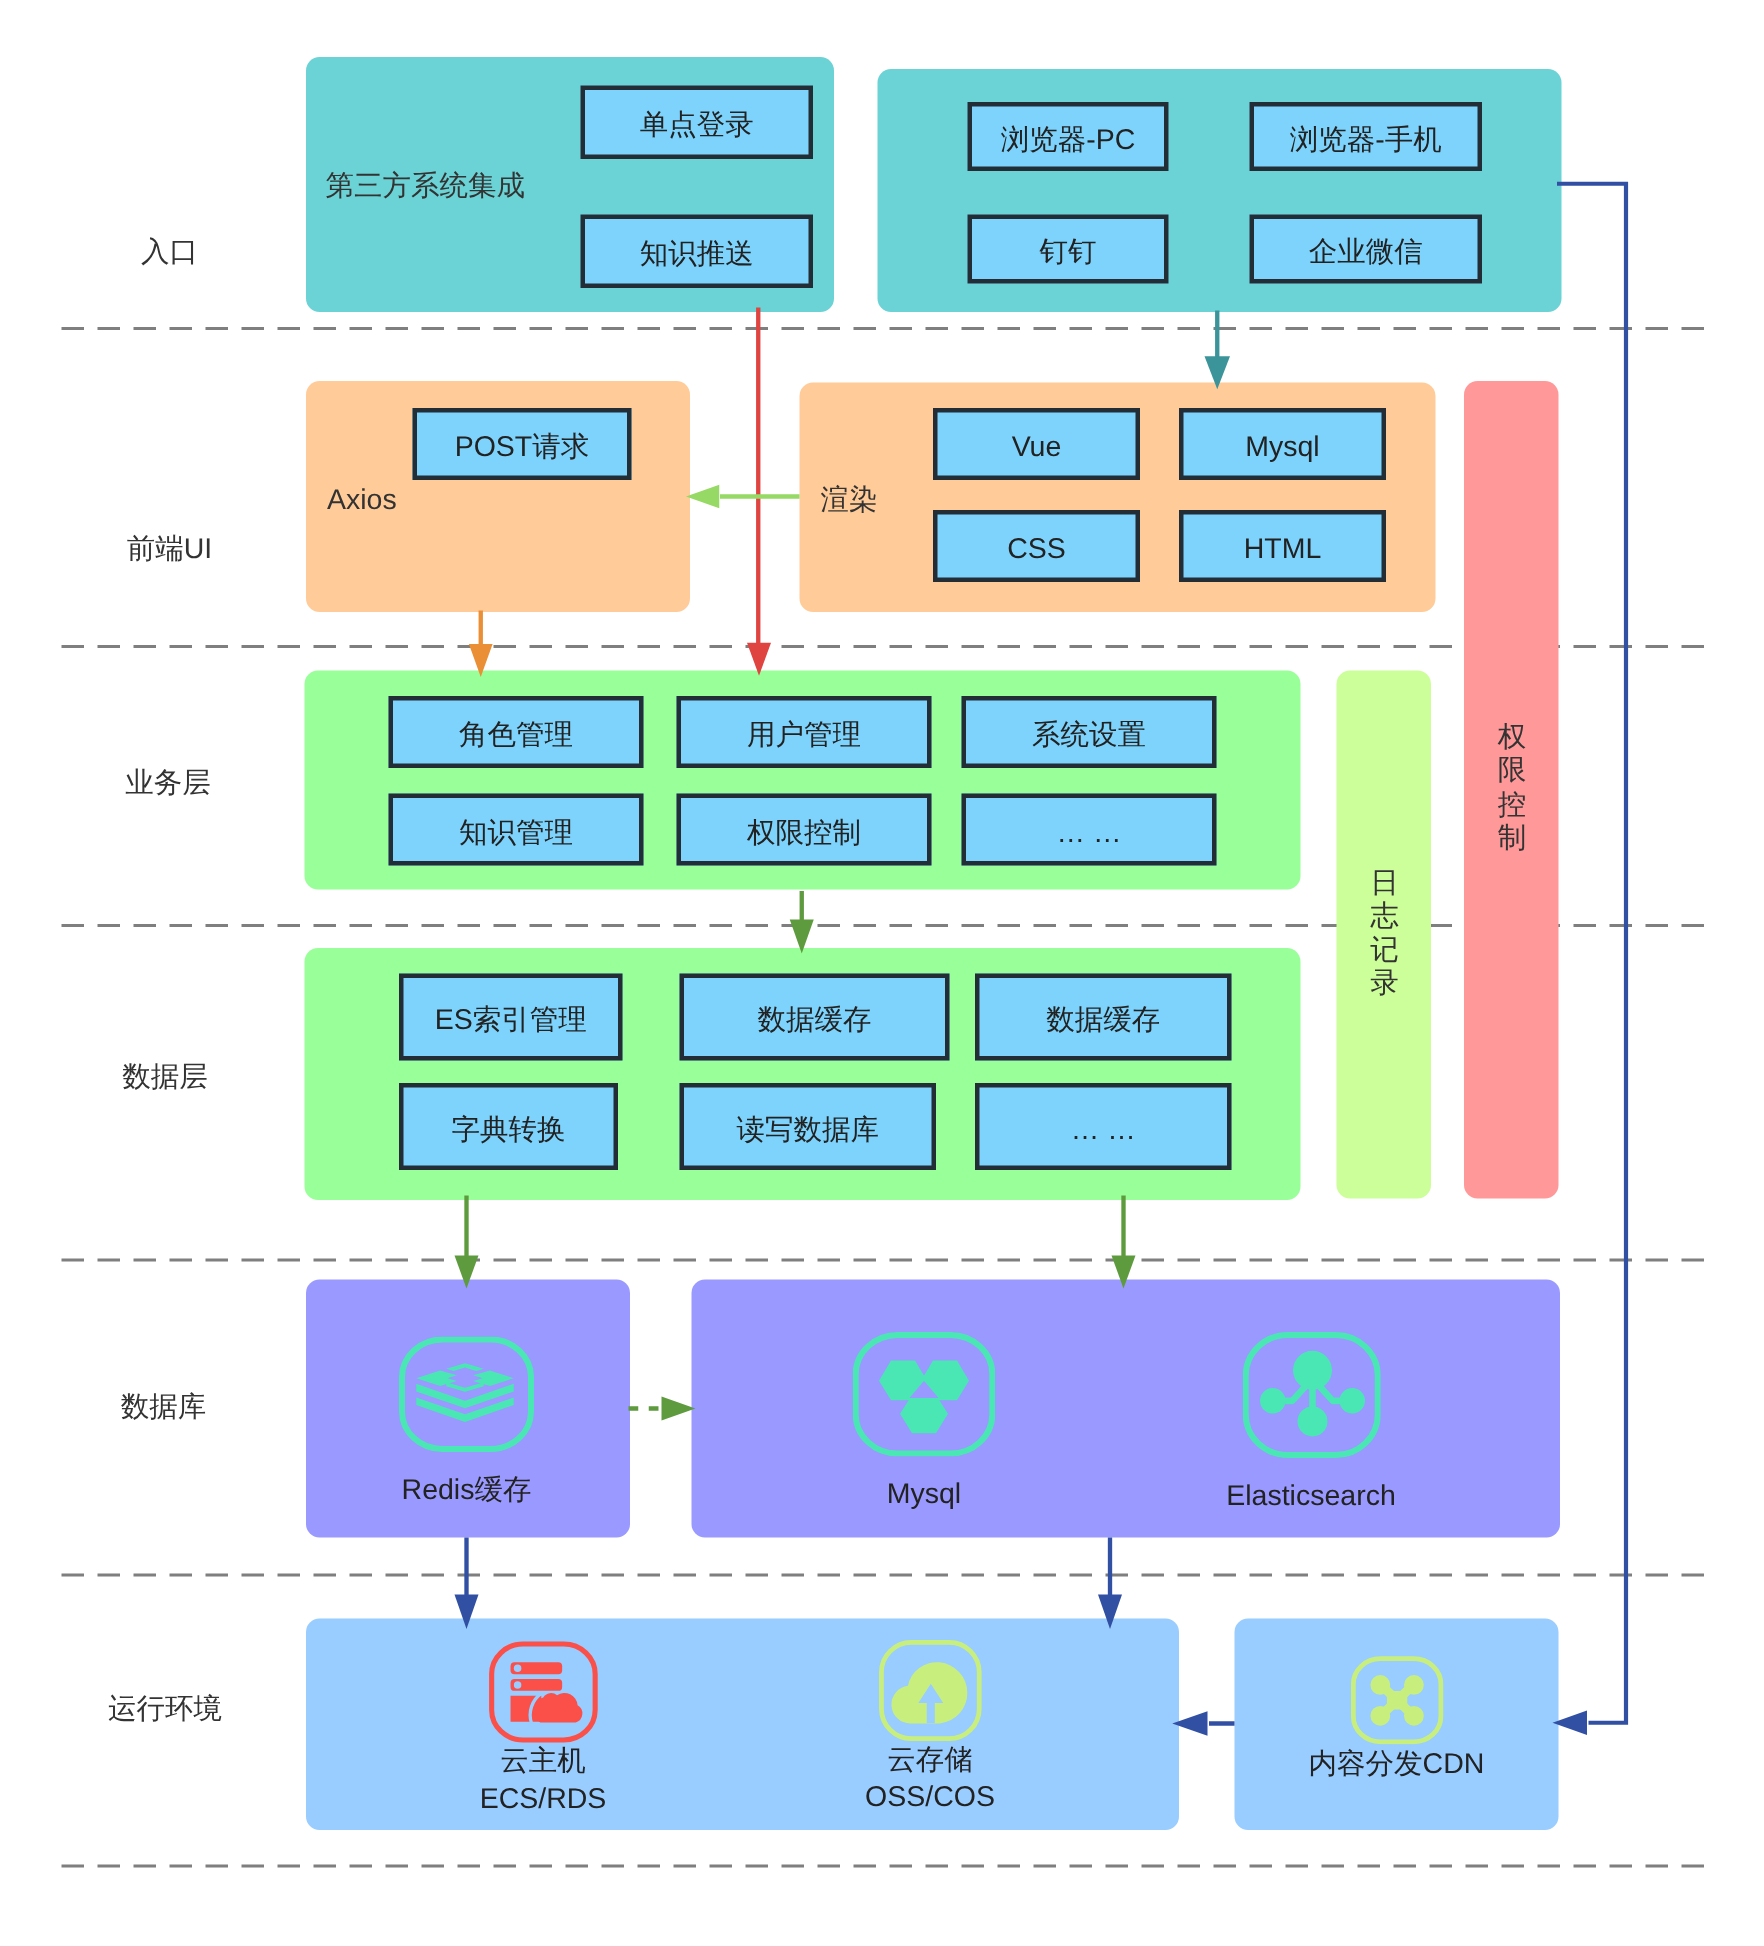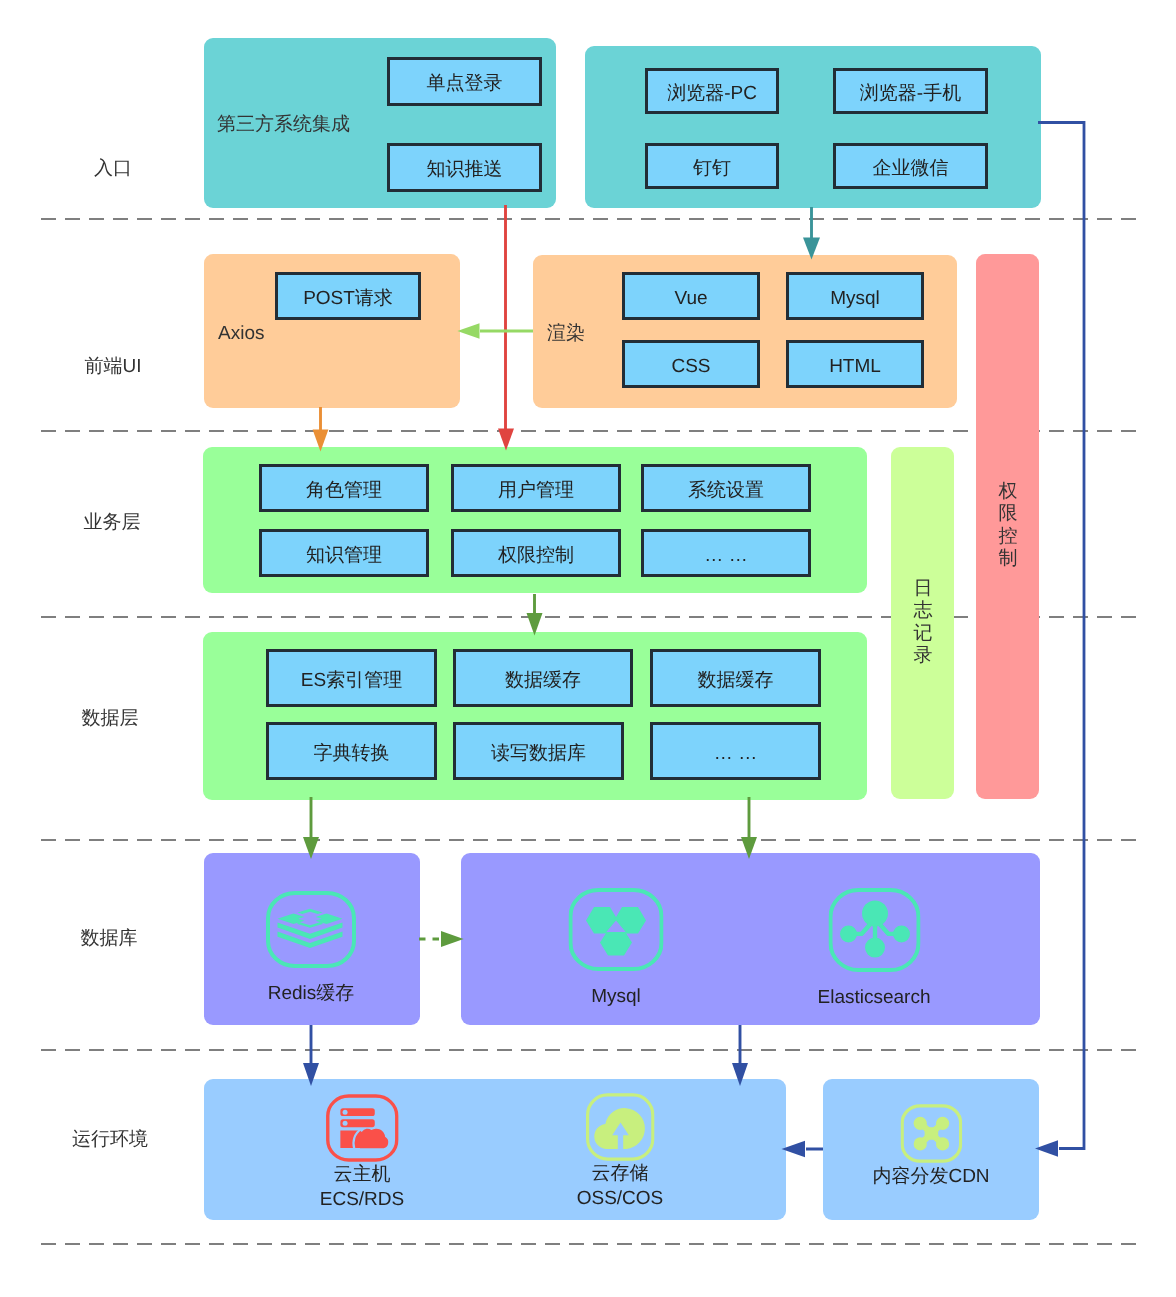--- a/index.html
+++ b/index.html
@@ -70,24 +70,24 @@
 
   <div class="zone" style="left:203px;top:447px;width:664px;height:146px;background:#99ff99"></div>
   <div class="card" style="left:259px;top:464px;width:170px;height:48px">角色管理</div>
   <div class="card" style="left:451px;top:464px;width:170px;height:48px">用户管理</div>
   <div class="card" style="left:641px;top:464px;width:170px;height:48px">系统设置</div>
   <div class="card" style="left:259px;top:529px;width:170px;height:48px">知识管理</div>
   <div class="card" style="left:451px;top:529px;width:170px;height:48px">权限控制</div>
   <div class="card" style="left:641px;top:529px;width:170px;height:48px">… …</div>
 
   <div class="zone" style="left:203px;top:632px;width:664px;height:168px;background:#99ff99"></div>
-  <div class="card" style="left:266px;top:649px;width:171px;height:58px">ES索引管理</div>
+  <div class="card" style="left:266px;top:649px;width:149px;height:58px">ES索引管理</div>
   <div class="card" style="left:453px;top:649px;width:180px;height:58px">数据缓存</div>
   <div class="card" style="left:650px;top:649px;width:171px;height:58px">数据缓存</div>
-  <div class="card" style="left:266px;top:722px;width:171px;height:58px">字典转换</div>
+  <div class="card" style="left:266px;top:722px;width:146px;height:58px">字典转换</div>
   <div class="card" style="left:453px;top:722px;width:171px;height:58px">读写数据库</div>
   <div class="card" style="left:650px;top:722px;width:171px;height:58px">… …</div>
 
   <div class="zone" style="left:891px;top:447px;width:63px;height:352px;background:#ccff99"></div>
   <div class="vtext" style="left:923px;top:623px">日志记录</div>
 
   <div class="zone" style="left:976px;top:254px;width:63px;height:545px;background:#ff9999"></div>
   <div class="vtext" style="left:1008px;top:526px">权限控制</div>
 
   <div class="zone" style="left:204px;top:853px;width:216px;height:172px;background:#9999ff"></div>

